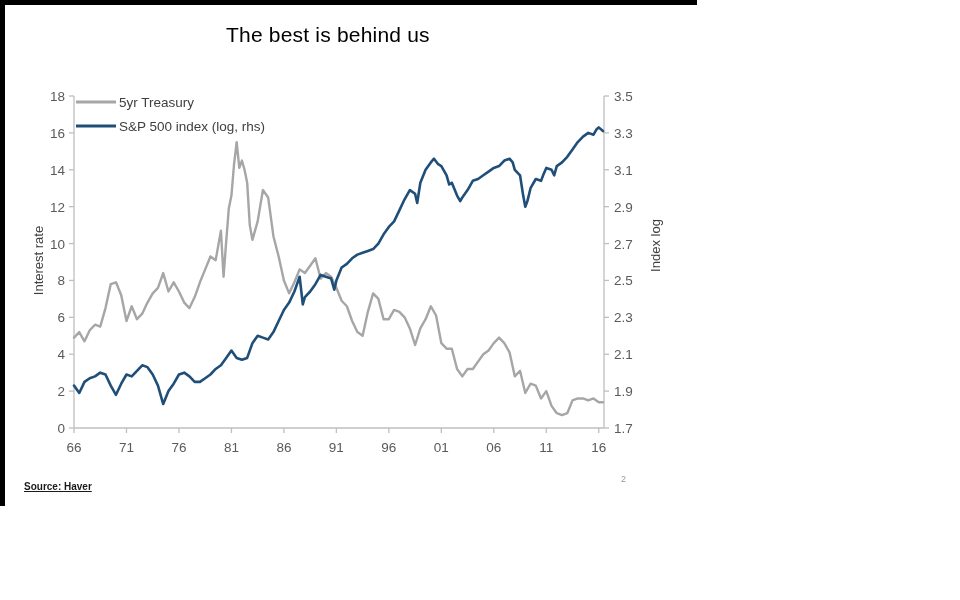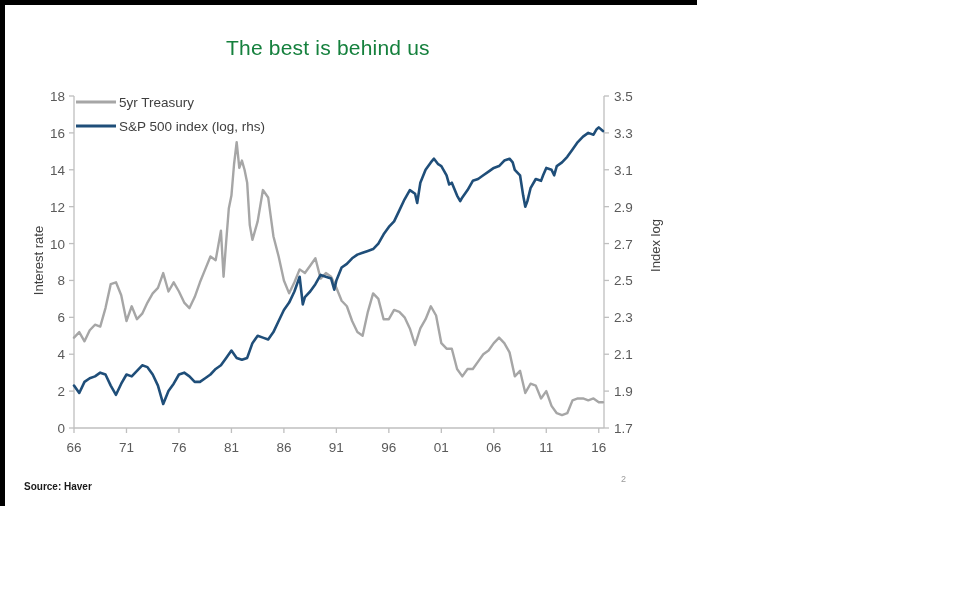--- a/index.html
+++ b/index.html
@@ -28,33 +28,34 @@
     background: #000000;
   }
   .frame-left {
     position: absolute;
     left: 0; top: 0;
     width: 5px; height: 506px;
     background: #000000;
   }
   .slide-title {
     position: absolute;
-    left: 226px; top: 36px;
+    left: 226px; top: 23px;
     font-size: 21px;
-    color: #15803d;
+    color: #000000;
     letter-spacing: 0.2px;
     white-space: nowrap;
   }
   .source-note {
     position: absolute;
     left: 24px; top: 481px;
     font-size: 10px;
     font-weight: bold;
     color: #1a1a1a;
     white-space: nowrap;
+    text-decoration: underline;
   }
   .page-number {
     position: absolute;
     left: 621px; top: 474px;
     font-size: 9px;
     color: #9a9a9a;
   }
   
   #chart-area {
     position: absolute;

